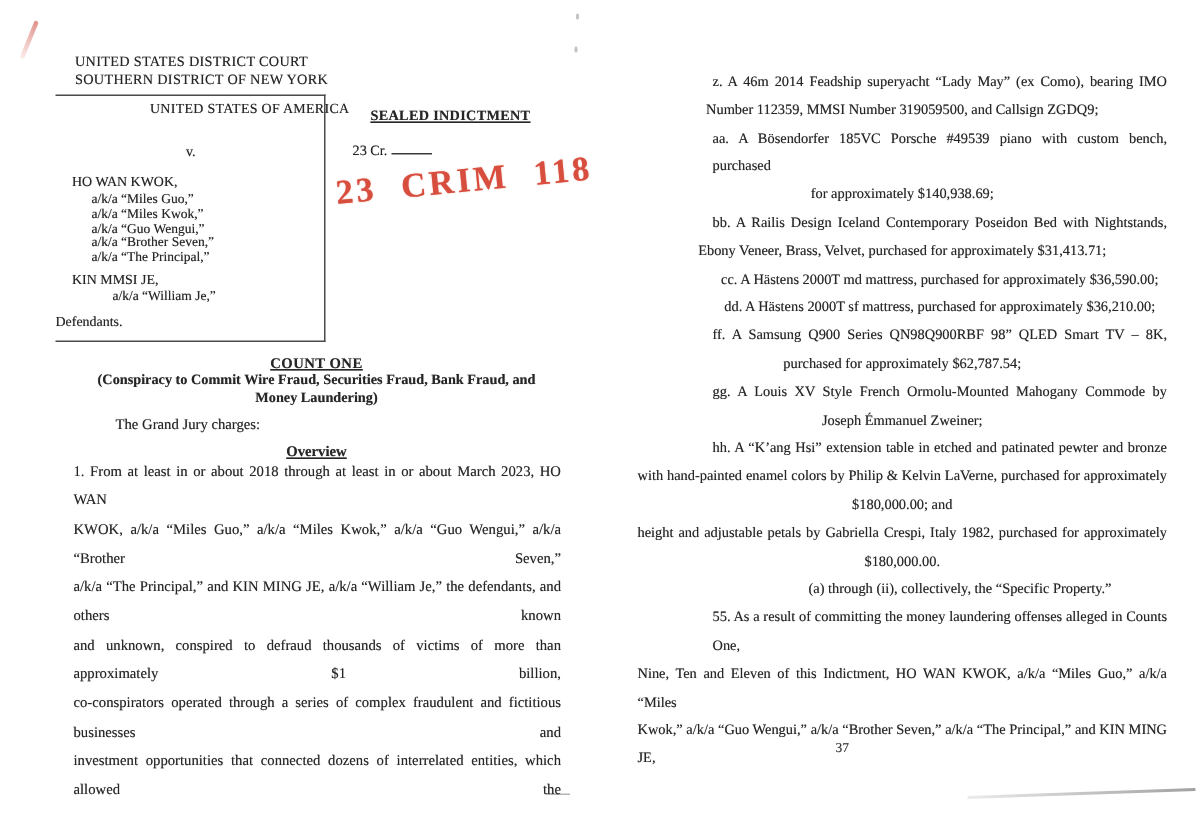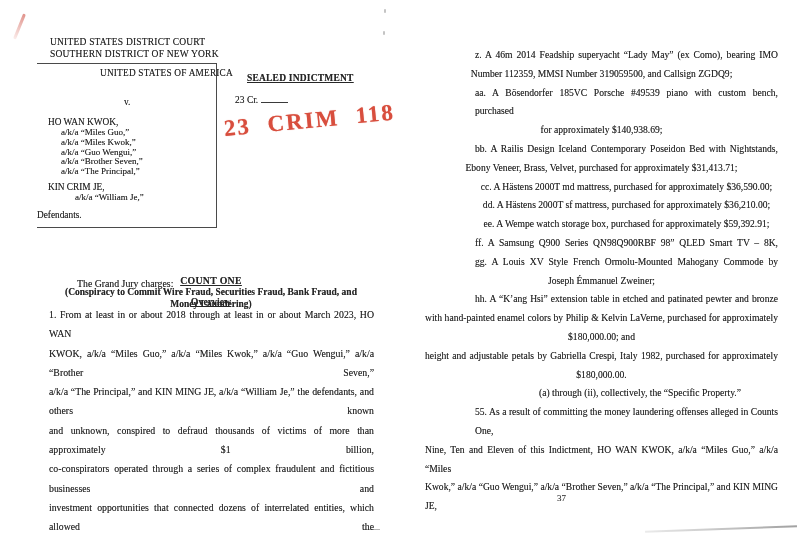--- a/index.html
+++ b/index.html
@@ -46,21 +46,21 @@
     font-size:23px; font-weight:bold;
     letter-spacing:2px; word-spacing:9px;
     color:#d5402e; opacity:0.92;
     transform:rotate(-5.5deg); transform-origin:left center;
     white-space:nowrap;
     text-shadow:0 0 0.8px rgba(213,64,46,0.7);
   }
 
   
   .headings { position:absolute; left:49px; top:237px; width:324px; text-align:center; }
-  .count-heading { font-size:9.8px; font-weight:bold; text-decoration:underline; letter-spacing:0.3px;margin-top:38px; }
+  .count-heading { font-size:9.8px; font-weight:bold; text-decoration:underline; letter-spacing:0.3px; }
   .count-sub { font-size:9.5px; font-weight:bold; line-height:11.8px; margin-top:1px; }
   .charges { position:absolute; left:77px; top:278px; font-size:9.8px; }
   .overview-heading {
     position:absolute; left:49px; top:296px; width:324px; text-align:center;
     font-size:9.8px; font-weight:bold; text-decoration:underline;
   }
   .para { position:absolute; left:49px; top:305px; width:325px; }
   .pline { font-size:9.8px; line-height:19.3px; text-align:justify; text-align-last:justify; white-space:normal; }
 
   
@@ -110,21 +110,21 @@
     <div class="cap-txt plaintiff">UNITED STATES OF AMERICA</div>
     <div class="cap-txt versus">v.</div>
     <div class="cap-txt def1">HO WAN KWOK,</div>
     <div class="akas1">
       <div>a/k/a “Miles Guo,”</div>
       <div>a/k/a “Miles Kwok,”</div>
       <div>a/k/a “Guo Wengui,”</div>
       <div>a/k/a “Brother Seven,”</div>
       <div>a/k/a “The Principal,”</div>
     </div>
-    <div class="cap-txt def2">KIN CRIM JE,</div>
+    <div class="cap-txt def2">KIN MMSI JE,</div>
     <div class="akas2">
       <div>a/k/a “William Je,”</div>
     </div>
     <div class="cap-txt defendants">Defendants.</div>
   </div>
 
   <div class="sealed">SEALED INDICTMENT</div>
   <div class="caseno"><span>23 Cr.</span><span class="blank"></span></div>
 
   <div class="stamp">23 CRIM 118</div>
@@ -154,22 +154,22 @@
 <div id="page-right" class="page">
   <div class="rbody">
     <div class="ln ind j">z.  A 46m 2014 Feadship superyacht “Lady May” (ex Como), bearing IMO</div>
     <div class="ln">Number 112359, MMSI Number 319059500, and Callsign ZGDQ9;</div>
     <div class="ln ind j">aa. A Bösendorfer 185VC Porsche #49539 piano with custom bench, purchased</div>
     <div class="ln">for approximately $140,938.69;</div>
     <div class="ln ind j">bb. A Railis Design Iceland Contemporary Poseidon Bed with Nightstands,</div>
     <div class="ln">Ebony Veneer, Brass, Velvet, purchased for approximately $31,413.71;</div>
     <div class="ln ind">cc. A Hästens 2000T md mattress, purchased for approximately $36,590.00;</div>
     <div class="ln ind">dd. A Hästens 2000T sf mattress, purchased for approximately $36,210.00;</div>
-    <div class="ln ind">ee. A Wempe watch storage box, purchased for approximately $59,392.91;</div>
     <div class="ln ind j">ff.  A Samsung Q900 Series QN98Q900RBF 98” QLED Smart TV – 8K,</div>
+    <div class="ln">purchased for approximately $62,787.54;</div>
     <div class="ln ind j">gg. A Louis XV Style French Ormolu-Mounted Mahogany Commode by</div>
     <div class="ln">Joseph Émmanuel Zweiner;</div>
     <div class="ln ind j">hh. A “K’ang Hsi” extension table in etched and patinated pewter and bronze</div>
     <div class="ln j">with hand-painted enamel colors by Philip &amp; Kelvin LaVerne, purchased for approximately</div>
     <div class="ln">$180,000.00; and</div>
     <div class="ln j">height and adjustable petals by Gabriella Crespi, Italy 1982, purchased for approximately</div>
     <div class="ln">$180,000.00.</div>
     <div class="ln ind2">(a) through (ii), collectively, the “Specific Property.”</div>
     <div class="ln ind j">55.    As a result of committing the money laundering offenses alleged in Counts One,</div>
     <div class="ln j">Nine, Ten and Eleven of this Indictment, HO WAN KWOK, a/k/a “Miles Guo,” a/k/a “Miles</div>

